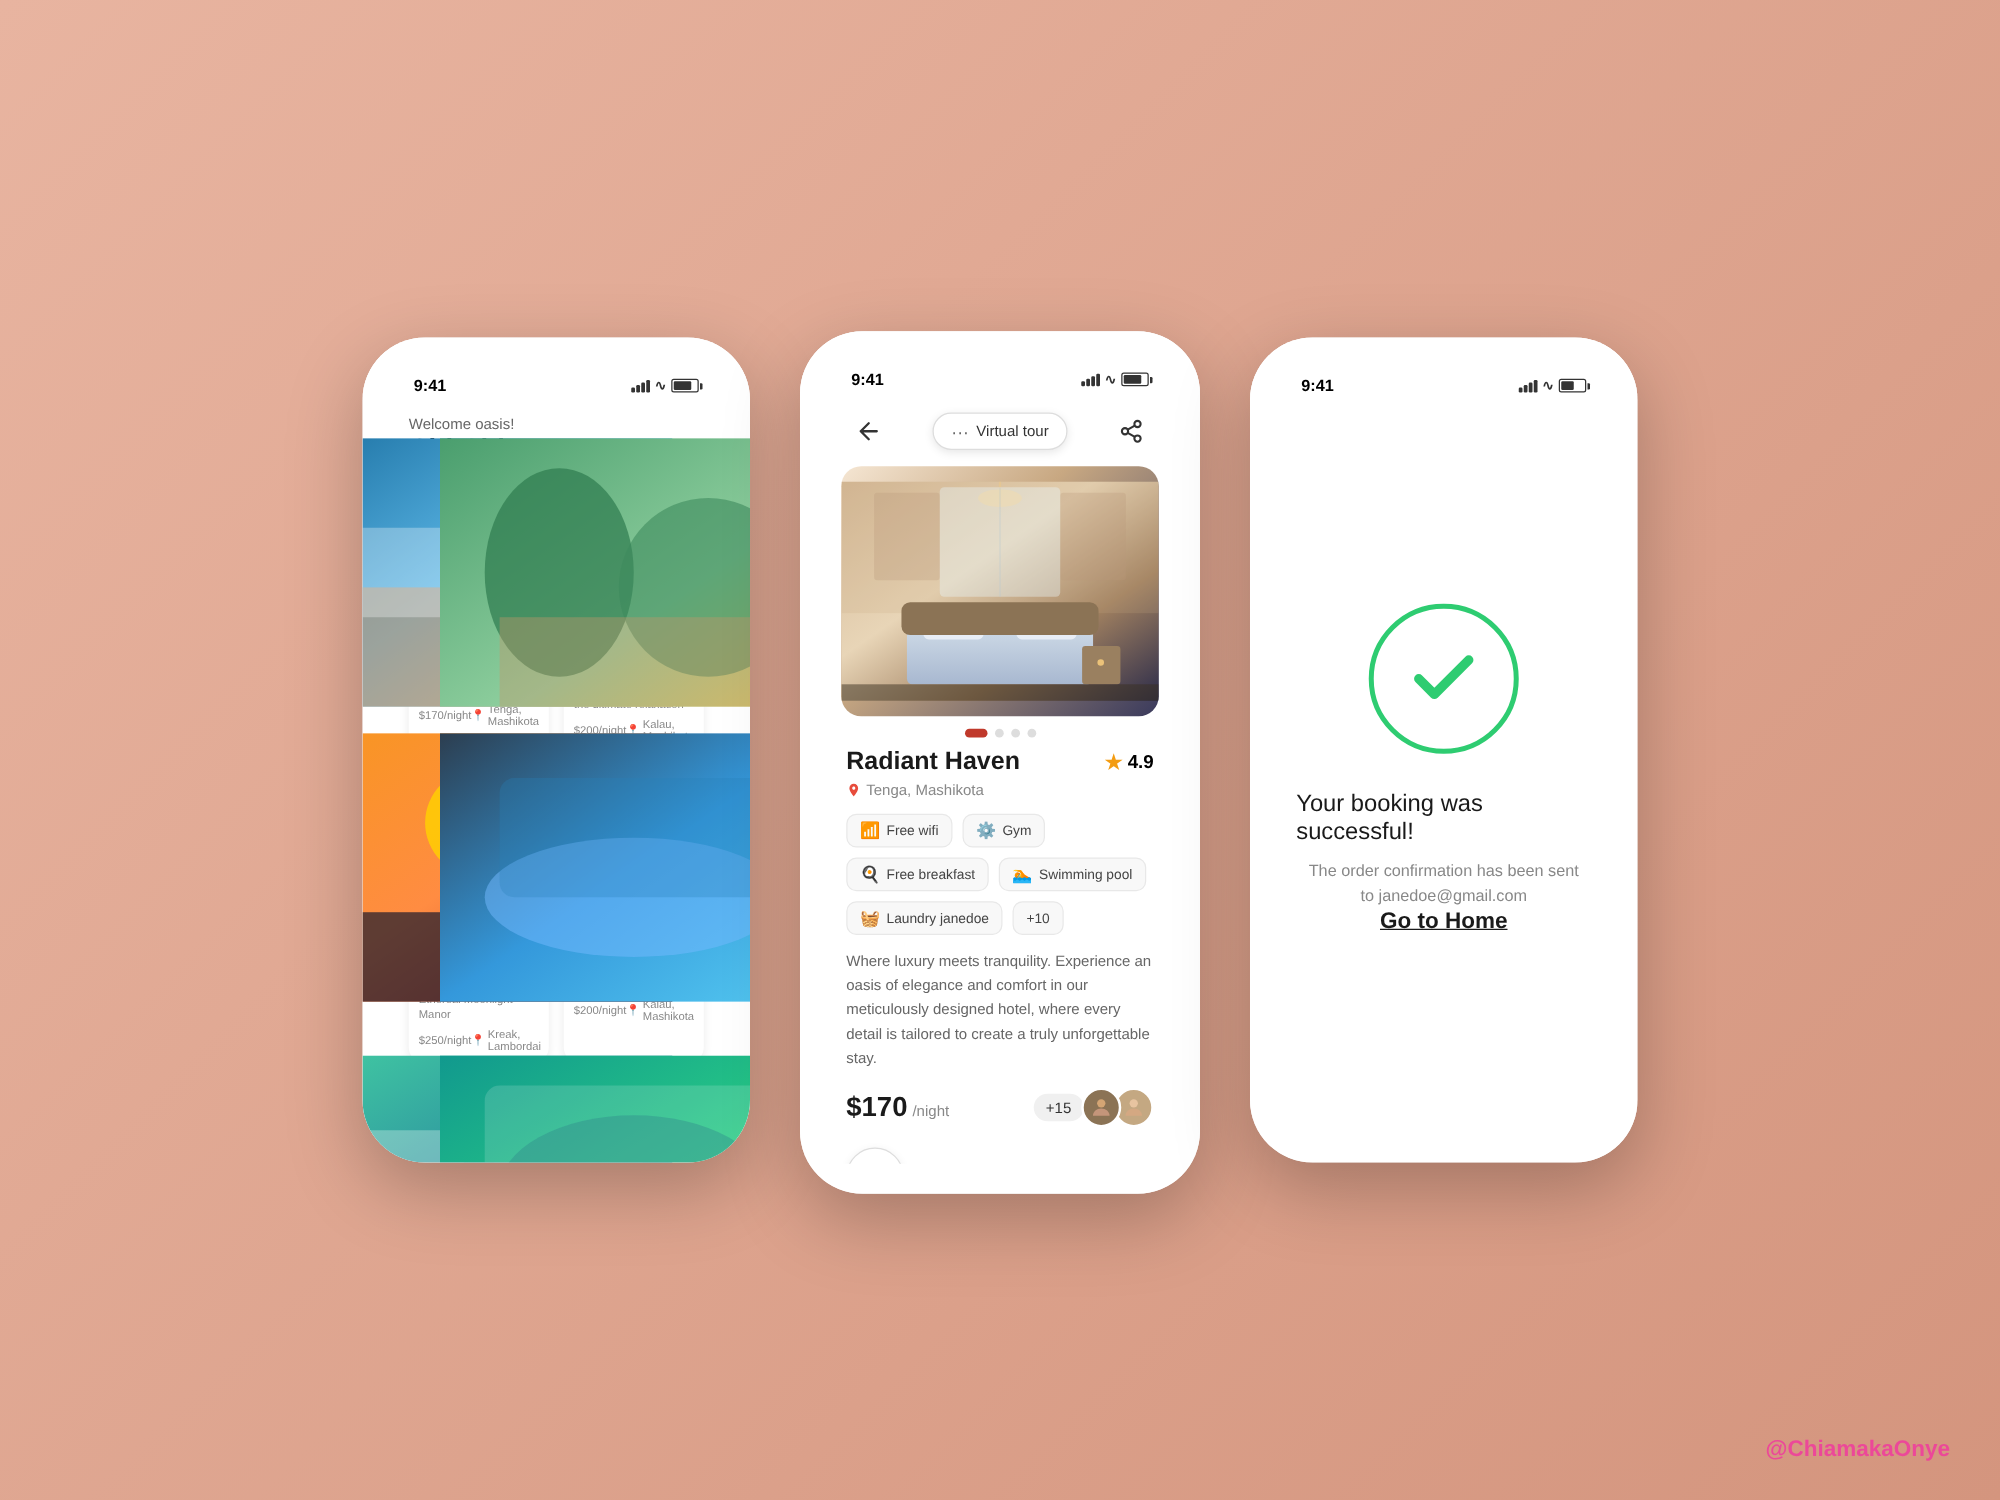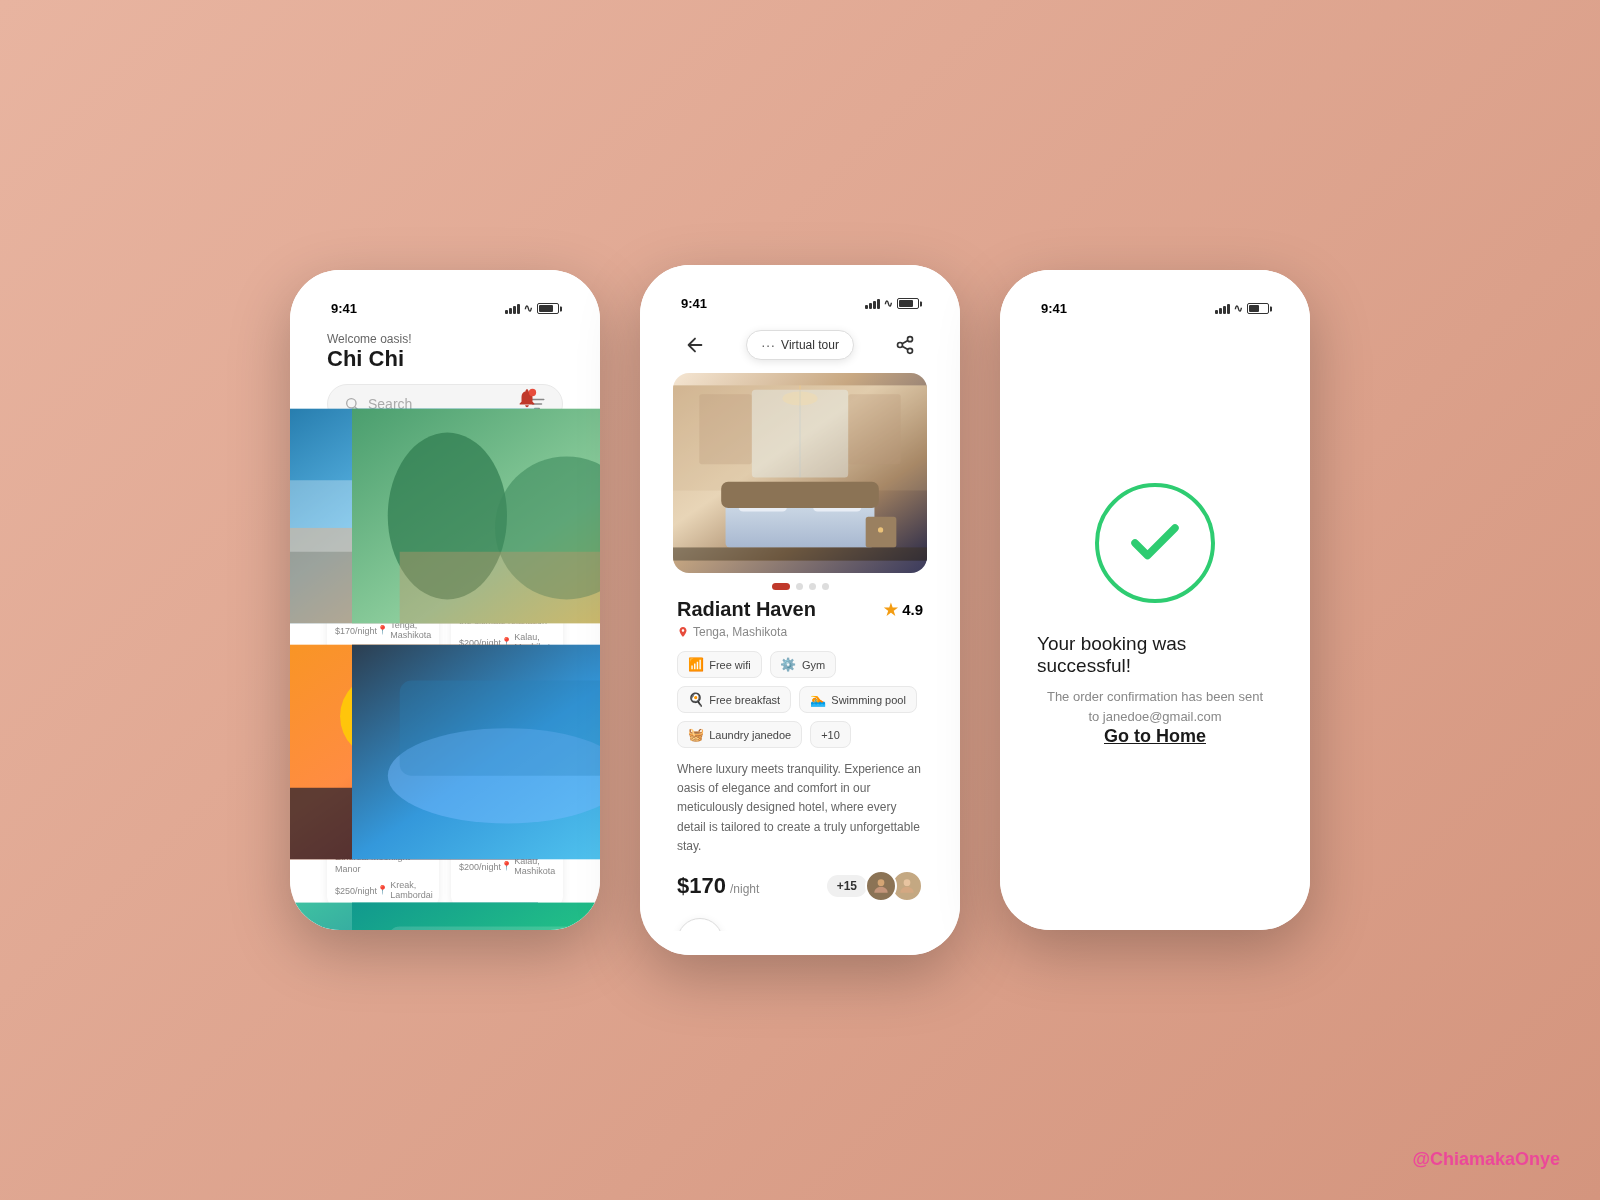--- a/index.html
+++ b/index.html
@@ -401,21 +401,21 @@
     .avatar-stack {
       display: flex;
       align-items: center;
     }
 
     .plus-count {
       background: #f0f0f0;
       border-radius: 20px;
       padding: 4px 10px;
       font-size: 12px;
-      font-weight: 700;
+      font-weight: 400;
       color: #333;
       margin-right: 4px;
     }
 
     .avatar-circle {
       width: 32px;
       height: 32px;
       border-radius: 50%;
       border: 2px solid #fff;
       display: flex;
@@ -593,30 +593,20 @@
           <div class="welcome-back">Welcome oasis!</div>
           <div class="user-name">Chi Chi</div>
           <div class="bell-icon">
             <svg width="22" height="22" viewBox="0 0 24 24" fill="none">
               <path d="M12 22c1.1 0 2-.9 2-2h-4c0 1.1.9 2 2 2zm6-6V11c0-3.07-1.64-5.64-4.5-6.32V4c0-.83-.67-1.5-1.5-1.5S10.5 3.17 10.5 4v.68C7.63 5.36 6 7.92 6 11v5l-2 2v1h16v-1l-2-2z" fill="#c0392b"></path>
               <circle cx="18" cy="6" r="4" fill="#e74c3c"></circle>
             </svg>
           </div>
         </div>
 
-        <div class="search-bar">
-          <svg width="16" height="16" viewBox="0 0 24 24" fill="none">
-            <circle cx="11" cy="11" r="7" stroke="#aaa" stroke-width="2"></circle>
-            <path d="M16.5 16.5l3.5 3.5" stroke="#aaa" stroke-width="2" stroke-linecap="round"></path>
-          </svg>
-          <span class="search-text">Search</span>
-          <svg width="18" height="18" viewBox="0 0 24 24" fill="none">
-            <path d="M3 6h18M6 12h12M9 18h6" stroke="#888" stroke-width="2" stroke-linecap="round"></path>
-          </svg>
-        </div>
 
         <div class="section-header">
           <span class="section-title">From your previous picks</span>
           <span class="view-all">View all</span>
         </div>
 
         <div class="cards-row">
 
           <div class="hotel-card">
             <div class="hotel-img-placeholder img-beach">

